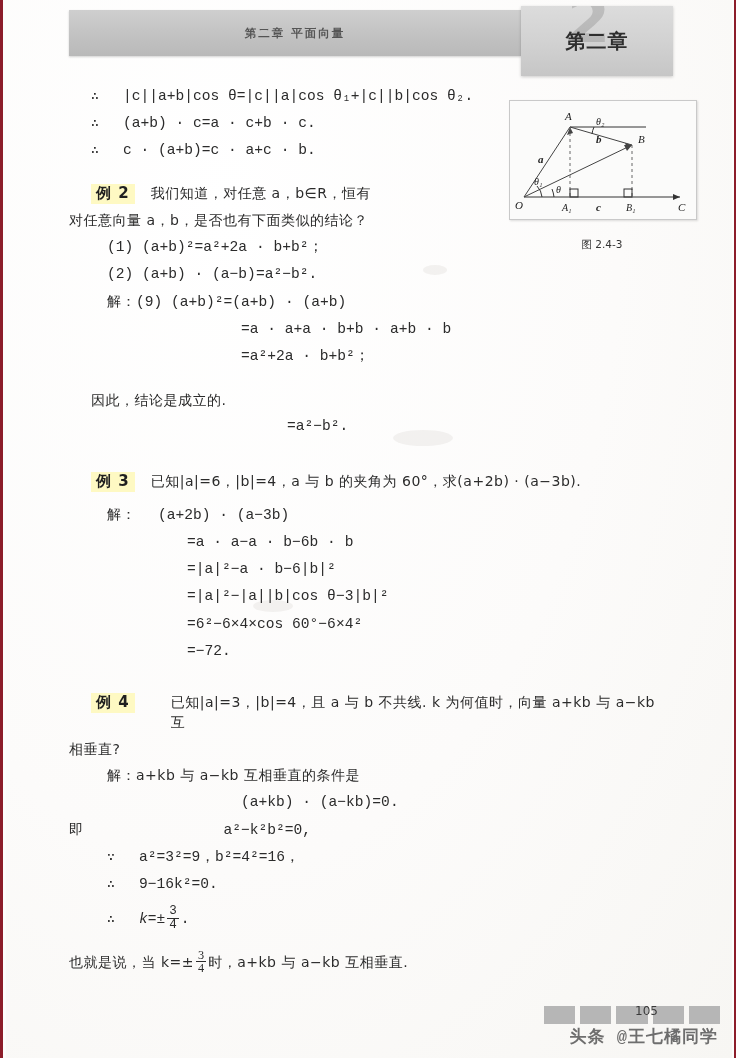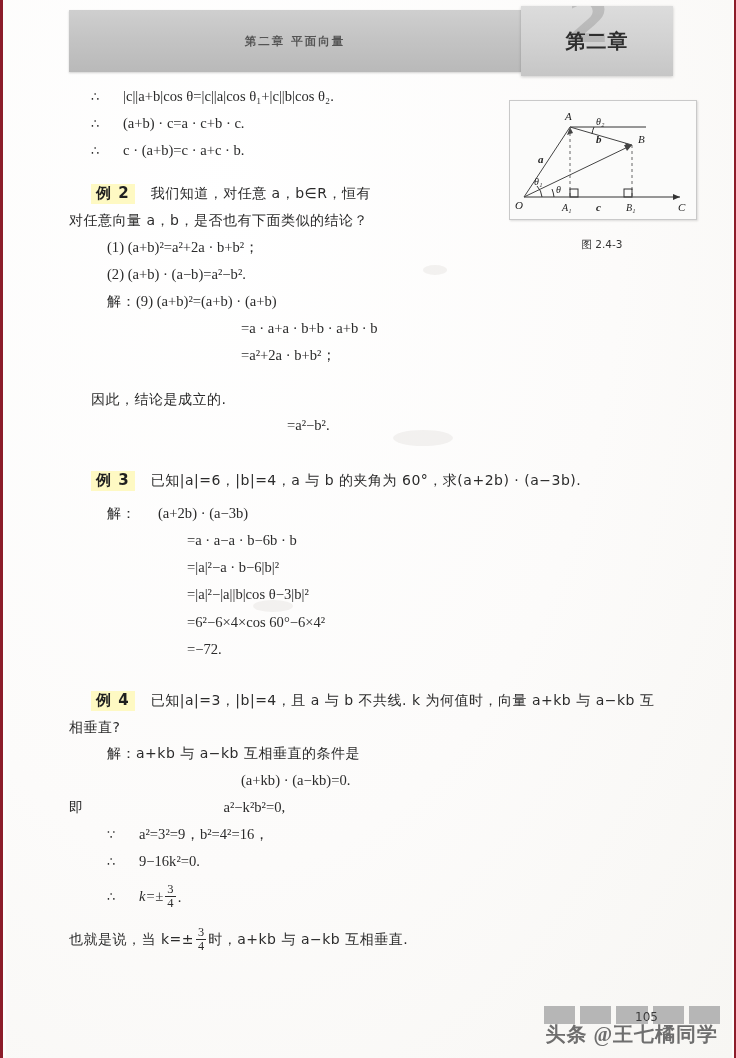--- a/index.html
+++ b/index.html
@@ -35,21 +35,21 @@
   #header-band {
     position: absolute;
     left: 66px;
     top: 6px;
     width: 604px;
     height: 72px;
   }
   #header-left {
     position: absolute;
     left: 0; top: 4px;
-    width: 452px; height: 62px;
+    width: 452px; height: 46px;
     background: linear-gradient(180deg,#cfcfcf 0%, #c4c4c4 45%, #b9b9b9 100%);
     box-shadow: 0 1px 2px rgba(0,0,0,.18);
   }
   #header-left-text {
     position: absolute;
     left: 0; right: 0; top: 50%;
     transform: translateY(-50%);
     text-align: center;
     font-family: "DejaVu Sans", sans-serif;
     font-size: 11.5px;
@@ -91,21 +91,21 @@
     position: absolute;
     left: 88px;
     top: 84px;
     width: 578px;
     font-size: 14.3px;
     line-height: 1.45;
   }
   .line { white-space: nowrap; }
   .cn { font-family: "DejaVu Sans", sans-serif; font-size: 14px; letter-spacing: .5px; }
   .math {
-    font-family: Liberation Serif, serif;
+    font-family: Liberation Mono, monospace;
     font-size: 14.6px;
   }
   .it  { font-style: italic; }
   .thr { display:inline-block; width: 26px; font-size: 13px; }
   .ind1 { margin-left: 16px; }
   .ind3 { margin-left: 96px; }
   .ind4 { margin-left: 150px; }
   .ind5 { margin-left: 196px; }
   .sp6  { margin-left: 6px; }
   .row { margin-top: 6px; }
@@ -167,31 +167,31 @@
     display: flex;
     gap: 5px;
   }
   #footer-bar span {
     flex: 1;
     background: #b6b6b6;
   }
   #page-number {
     position: absolute;
     right: 76px;
-    bottom: 34px;
+    bottom: 40px;
     font-family: "DejaVu Sans", sans-serif;
     font-size: 12px;
     color: #3a3a3a;
   }
   #watermark {
     position: absolute;
     right: 16px;
     bottom: 10px;
-    font-family: Liberation Serif, serif;
-    font-size: 20px;
+    font-family: Liberation Mono, monospace;
+    font-size: 17px;
     font-weight: 700;
     color: #5c5c5c;
     opacity: .88;
     letter-spacing: 1px;
     white-space: nowrap;
   }
   
   .smudge { position: absolute; border-radius: 50%; background: #cfcac4; opacity: .22; pointer-events: none; }
 </style>
 </head>
@@ -290,21 +290,21 @@
     </div>
     <div class="line row ind1" style="margin-top:12px;">
       <span class="cn">解：</span><span class="math" style="margin-left:22px;">(a+2b) · (a−3b)</span>
     </div>
     <div class="line math row ind3">=a · a−a · b−6b · b</div>
     <div class="line math row ind3">=|a|²−a · b−6|b|²</div>
     <div class="line math row ind3">=|a|²−|a||b|cos θ−3|b|²</div>
     <div class="line math row ind3">=6²−6×4×cos 60°−6×4²</div>
     <div class="line math row ind3">=−72.</div>
 
-    <div class="ex-head" style="margin-top:30px;">
+    <div class="ex-head" style="margin-top:30px;gap:20px;">
       <span class="ex-badge">例 4</span>
       <span class="ex-text cn">已知|a|=3，|b|=4，且 a 与 b 不共线. k 为何值时，向量 a+kb 与 a−kb 互</span>
     </div>
     <div class="line cn row" style="margin-left:-22px;">相垂直?</div>
     <div class="line row ind1">
       <span class="cn">解：</span><span class="cn">a+kb 与 a−kb 互相垂直的条件是</span>
     </div>
     <div class="line math row ind4">(a+kb) · (a−kb)=0.</div>
     <div class="line row" style="margin-left:-22px;">
       <span class="cn">即</span><span class="math" style="margin-left:140px;">a²−k²b²=0,</span>

